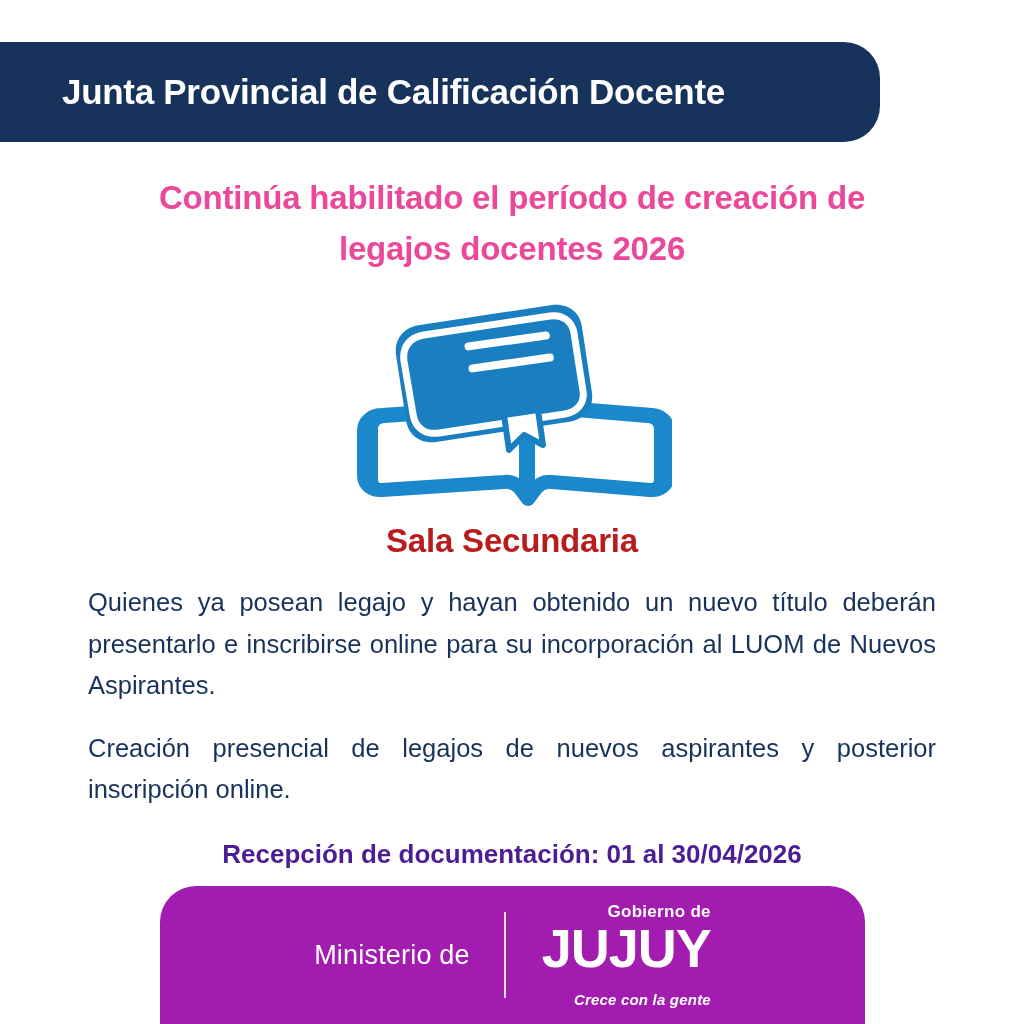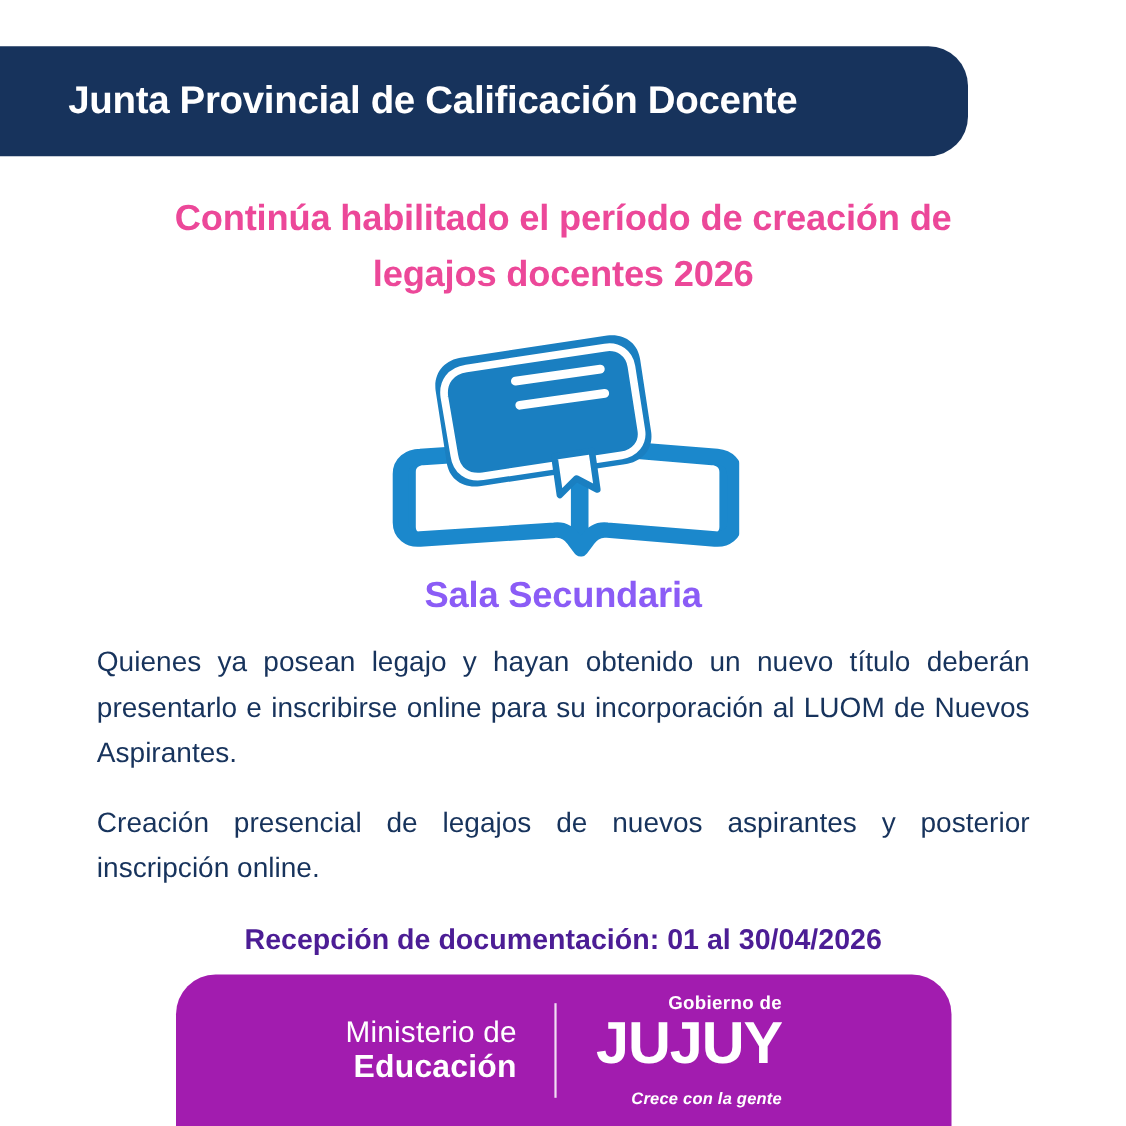--- a/index.html
+++ b/index.html
@@ -59,21 +59,21 @@
     margin-top: 20px;
     display: flex;
     justify-content: center;
     align-items: center;
     height: 220px;
   }
 
   
   .subtitle {
     text-align: center;
-    color: #8b5cf6;
+    color: #b91c1c;
     font-size: 33px;
     font-weight: bold;
     margin-top: 8px;
     letter-spacing: -0.2px;
   }
 
   
   .body-text {
     margin: 22px 88px 0 88px;
     color: #17335c;
@@ -189,21 +189,20 @@
   <div class="subtitle">Sala Secundaria</div>
 
   <div class="body-text second">Quienes ya posean legajo y hayan obtenido un nuevo título deberán presentarlo e inscribirse online para su incorporación al LUOM de Nuevos Aspirantes.</div>
   <div class="body-text first">Creación presencial de legajos de nuevos aspirantes y posterior inscripción online.</div>
 
   <div class="deadline">Recepción de documentación: 01 al 30/04/2026</div>
 
   <div class="footer-bar">
     <div class="ministry">
       <div class="line1">Ministerio de</div>
-      <div class="line2">Educación</div>
     </div>
     <div class="divider"></div>
     <div class="gov-logo">
       <div class="gob">Gobierno de</div>
       <div class="jujuy">JUJUY</div>
       <div class="tagline">Crece con la gente</div>
     </div>
   </div>
 
 </div>

